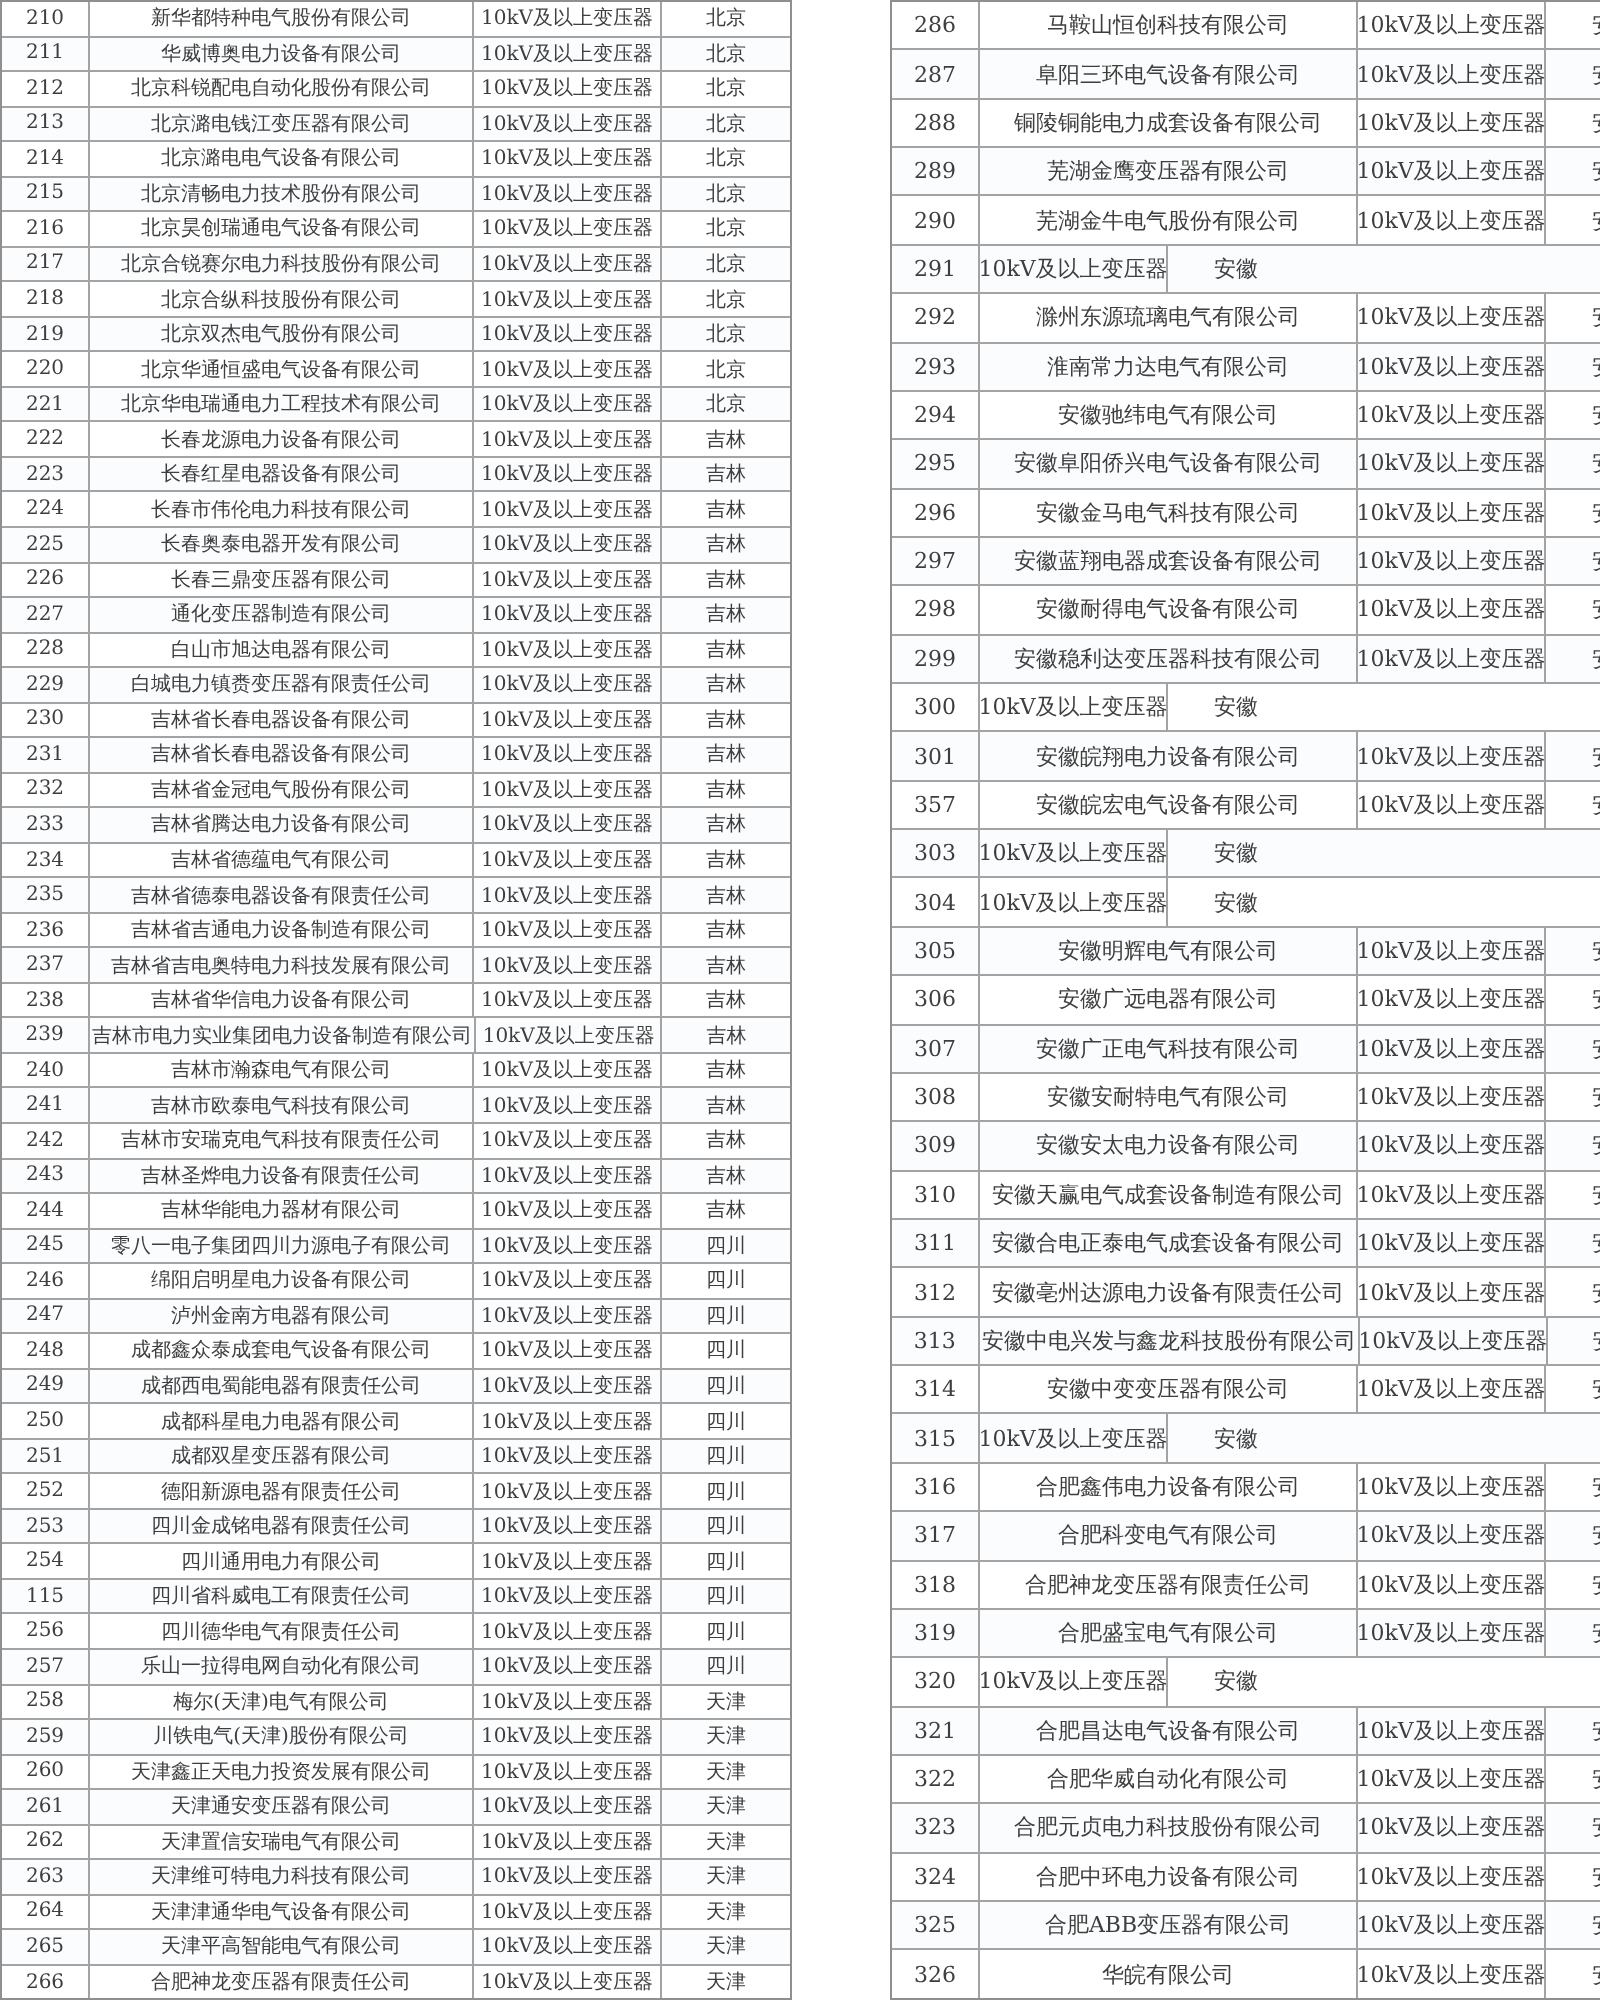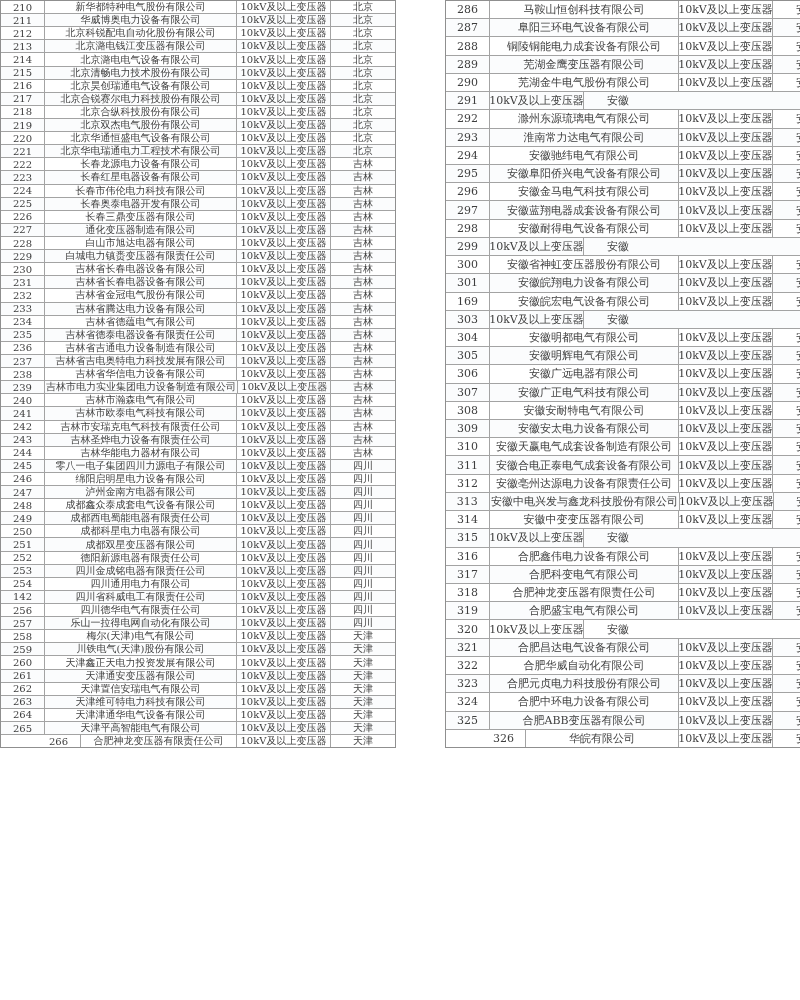--- a/index.html
+++ b/index.html
@@ -11,39 +11,39 @@
   .page {
     position: relative;
     width: 800px;
     height: 1000px;
     background: #ffffff;
     overflow: hidden;
   }
   .tbl {
     position: absolute;
     top: 0;
-    height: 748px;
+    height: 1000px;
     display: flex;
     flex-direction: column;
     box-sizing: border-box;
     border: 1px solid #8f8f8f;
     background: #ffffff;
   }
   .tbl-left  { left: 0;     width: 396px; }
   .tbl-right { left: 403px; width: 397px; margin-left: 42px; }
   .row {
     flex: 1 1 0;
     display: flex;
     align-items: stretch;
     border-bottom: 1px solid #a3a3a3;
     background: #ffffff;
     min-height: 0;
   }
   .row:nth-child(even) { background: #fbfcfd; }
-  .row:last-child { border-bottom: none; padding-left: 36px; }
+  .row:last-child { border-bottom: none; }
   .cell {
     display: flex;
     align-items: center;
     justify-content: center;
     box-sizing: border-box;
     border-right: 1px solid #a3a3a3;
     overflow: hidden;
     white-space: nowrap;
     color: #3e3e3e;
     letter-spacing: 0;
@@ -326,21 +326,21 @@
         <div class="cell c-spec">10kV及以上变压器</div>
         <div class="cell c-prov">四川</div>
       </div>
       <div class="row">
         <div class="cell c-no">254</div>
         <div class="cell c-company">四川通用电力有限公司</div>
         <div class="cell c-spec">10kV及以上变压器</div>
         <div class="cell c-prov">四川</div>
       </div>
       <div class="row">
-        <div class="cell c-no">142</div>
+        <div class="cell c-no">115</div>
         <div class="cell c-company">四川省科威电工有限责任公司</div>
         <div class="cell c-spec">10kV及以上变压器</div>
         <div class="cell c-prov">四川</div>
       </div>
       <div class="row">
         <div class="cell c-no">256</div>
         <div class="cell c-company">四川德华电气有限责任公司</div>
         <div class="cell c-spec">10kV及以上变压器</div>
         <div class="cell c-prov">四川</div>
       </div>
@@ -478,49 +478,48 @@
         <div class="cell c-prov">安徽</div>
       </div>
       <div class="row">
         <div class="cell c-no">298</div>
         <div class="cell c-company">安徽耐得电气设备有限公司</div>
         <div class="cell c-spec">10kV及以上变压器</div>
         <div class="cell c-prov">安徽</div>
       </div>
       <div class="row">
         <div class="cell c-no">299</div>
+        <div class="cell c-company">安徽稳利达变压器科技有限公司</div>
         <div class="cell c-spec">10kV及以上变压器</div>
         <div class="cell c-prov">安徽</div>
       </div>
       <div class="row">
         <div class="cell c-no">300</div>
-        <div class="cell c-company">安徽省神虹变压器股份有限公司</div>
         <div class="cell c-spec">10kV及以上变压器</div>
         <div class="cell c-prov">安徽</div>
       </div>
       <div class="row">
         <div class="cell c-no">301</div>
         <div class="cell c-company">安徽皖翔电力设备有限公司</div>
         <div class="cell c-spec">10kV及以上变压器</div>
         <div class="cell c-prov">安徽</div>
       </div>
       <div class="row">
-        <div class="cell c-no">169</div>
+        <div class="cell c-no">357</div>
         <div class="cell c-company">安徽皖宏电气设备有限公司</div>
         <div class="cell c-spec">10kV及以上变压器</div>
         <div class="cell c-prov">安徽</div>
       </div>
       <div class="row">
         <div class="cell c-no">303</div>
         <div class="cell c-spec">10kV及以上变压器</div>
         <div class="cell c-prov">安徽</div>
       </div>
       <div class="row">
         <div class="cell c-no">304</div>
-        <div class="cell c-company">安徽明都电气有限公司</div>
         <div class="cell c-spec">10kV及以上变压器</div>
         <div class="cell c-prov">安徽</div>
       </div>
       <div class="row">
         <div class="cell c-no">305</div>
         <div class="cell c-company">安徽明辉电气有限公司</div>
         <div class="cell c-spec">10kV及以上变压器</div>
         <div class="cell c-prov">安徽</div>
       </div>
       <div class="row">

